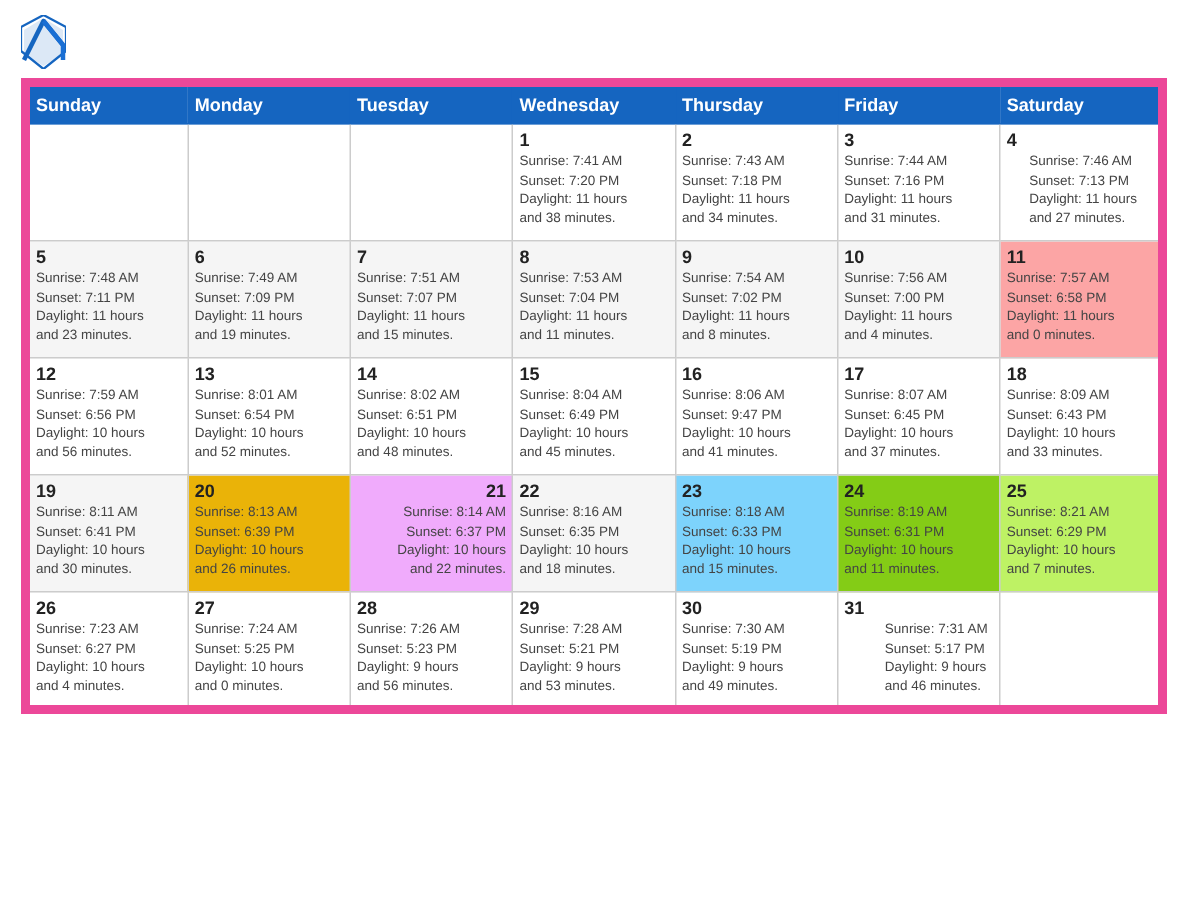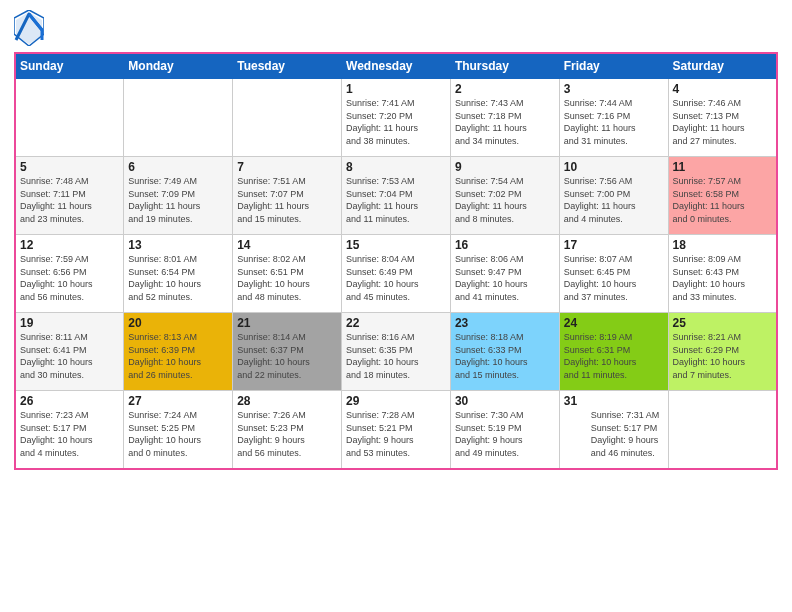--- a/index.html
+++ b/index.html
@@ -30,21 +30,21 @@
       color: #222;
       line-height: 1.1;
     }
     .subtitle {
       font-size: 13px;
       color: #555;
     }
     .calendar {
       width: 100%;
       border-collapse: collapse;
-      border: 2px solid #ec4899;
+      border: 6px solid #ec4899;
     }
     .calendar th {
       background-color: #1565c0;
       color: #fff;
       font-size: 12px;
       font-weight: bold;
       padding: 5px 4px;
       text-align: left;
       border: 1px solid #1565c0;
     }
@@ -158,21 +158,21 @@
           </td>
           <td>
             <span class="day-number">3</span>
             <div class="day-info" style="white-space: pre-line;">Sunrise: 7:44 AM
 Sunset: 7:16 PM
 Daylight: 11 hours
 and 31 minutes.</div>
           </td>
           <td>
             <span class="day-number">4</span>
-            <div class="day-info" style="white-space: pre-line;">Sunrise: 7:46 AM
+            <div class="day-info" style="white-space: pre-line; margin-left: 15px;">Sunrise: 7:46 AM
 Sunset: 7:13 PM
 Daylight: 11 hours
 and 27 minutes.</div>
           </td>
         </tr>
         <tr>
           <td style="background: rgb(245, 245, 245);">
             <span class="day-number">5</span>
             <div class="day-info" style="white-space: pre-line;">Sunrise: 7:48 AM
 Sunset: 7:11 PM
@@ -281,21 +281,21 @@
 Daylight: 10 hours
 and 30 minutes.</div>
           </td>
           <td style="background: #eab308;">
             <span class="day-number">20</span>
             <div class="day-info" style="white-space: pre-line;">Sunrise: 8:13 AM
 Sunset: 6:39 PM
 Daylight: 10 hours
 and 26 minutes.</div>
           </td>
-          <td style="background: #a3a3a3;">
+          <td style="background: #f0abfc; text-align: right;">
             <span class="day-number">21</span>
             <div class="day-info" style="white-space: pre-line;">Sunrise: 8:14 AM
 Sunset: 6:37 PM
 Daylight: 10 hours
 and 22 minutes.</div>
           </td>
           <td style="background: rgb(245, 245, 245);">
             <span class="day-number">22</span>
             <div class="day-info" style="white-space: pre-line;">Sunrise: 8:16 AM
 Sunset: 6:35 PM
@@ -321,21 +321,21 @@
             <div class="day-info" style="white-space: pre-line;">Sunrise: 8:21 AM
 Sunset: 6:29 PM
 Daylight: 10 hours
 and 7 minutes.</div>
           </td>
         </tr>
         <tr>
           <td>
             <span class="day-number">26</span>
             <div class="day-info" style="white-space: pre-line;">Sunrise: 7:23 AM
-Sunset: 5:17 PM
+Sunset: 6:27 PM
 Daylight: 10 hours
 and 4 minutes.</div>
           </td>
           <td>
             <span class="day-number">27</span>
             <div class="day-info" style="white-space: pre-line;">Sunrise: 7:24 AM
 Sunset: 5:25 PM
 Daylight: 10 hours
 and 0 minutes.</div>
           </td>

